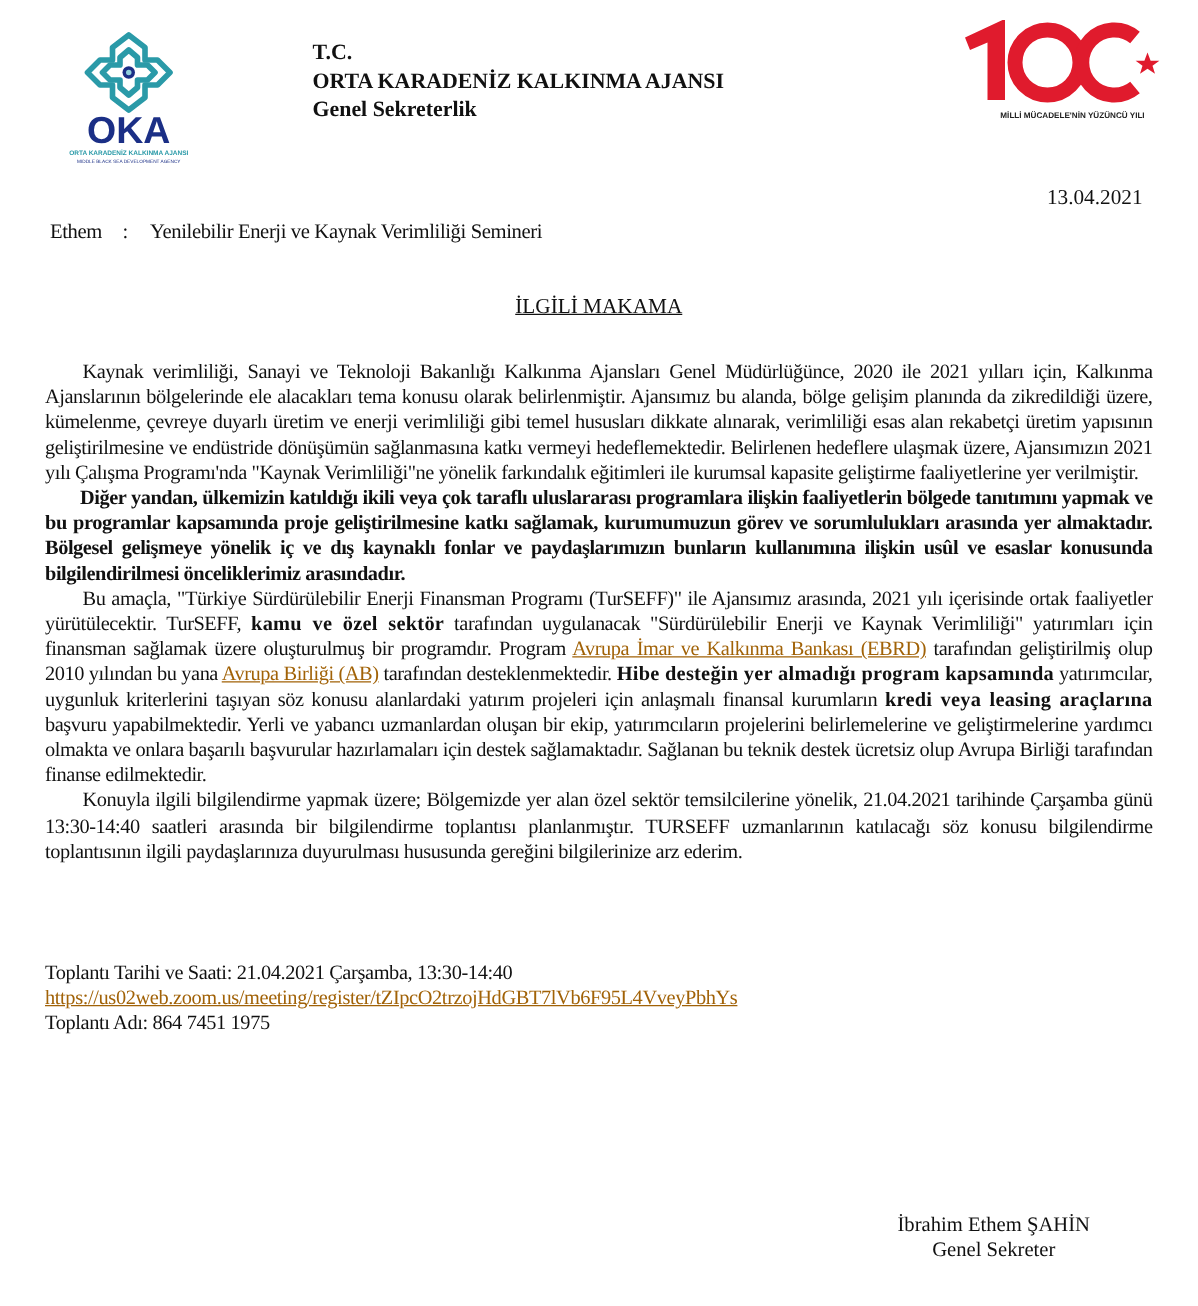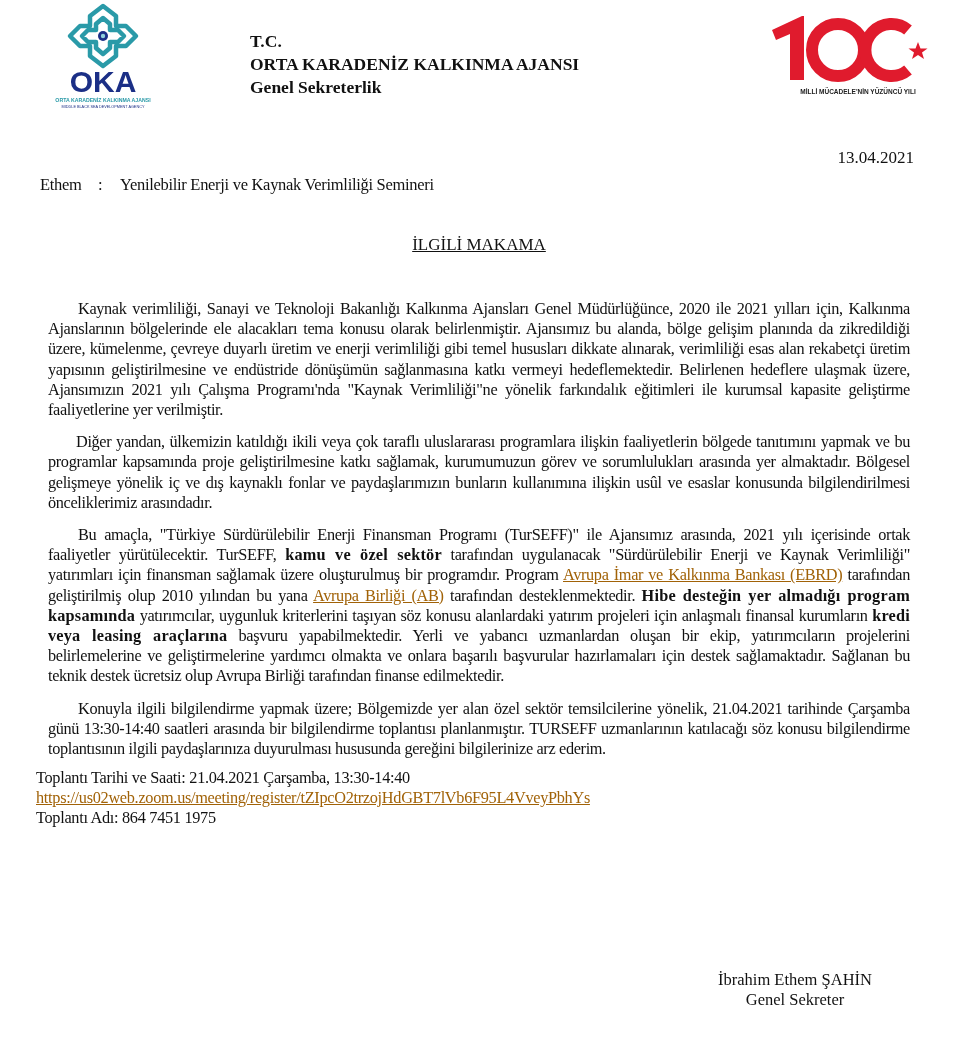--- a/index.html
+++ b/index.html
@@ -1,36 +1,36 @@
 <!DOCTYPE html>
 <html><head>
 <meta charset="utf-8">
 <style>
   html, body { margin: 0; padding: 0; background: #ffffff; }
   body {
     width: 958px; height: 1045px; position: relative; overflow: hidden;
     font-family: "Liberation Serif", serif; color: #111;
   }
-  .logo-oka { position: absolute; left: 48px; top: 2px; width: 110px; height: 108px; text-align: center; }
+  .logo-oka { position: absolute; left: 48px; top: 24px; width: 110px; height: 108px; text-align: center; }
   .logo-100 { position: absolute; left: 768px; top: 8px; width: 180px; height: 90px; }
   .letterhead {
     position: absolute; left: 250px; top: 30px; width: 410px; text-align: left;
     font-weight: bold; font-size: 17.5px; line-height: 23px;
   }
   .date { position: absolute; right: 44px; top: 148px; font-size: 17px; }
   .subject { position: absolute; left: 40px; top: 175px; font-size: 16.5px; letter-spacing: -0.3px; }
   .subject .label { display: inline-block; width: 58px; }
   .subject .colon { display: inline-block; width: 22px; }
   .salutation { position: absolute; left: 0; width: 958px; top: 235px; text-align: center; font-size: 17px; text-decoration: underline; }
   .body {
     position: absolute; left: 36px; top: 287px; width: 886px;
     font-size: 16.3px; line-height: 20.2px; text-align: justify; letter-spacing: -0.35px;
   }
-  .body p { margin: 12px; text-indent: 30px; }
-  .body p.p2 { text-indent: 28px; }
+  .body p { margin: 0; text-indent: 30px; }
+  .body p.p2 { text-indent: 28px; font-weight: bold; }
   .body a, .meeting a { color: #a16207; text-decoration: underline; }
   .body b { font-weight: bold; letter-spacing: 0.2px; }
   .meeting {
     position: absolute; left: 36px; top: 768px; font-size: 16.3px; line-height: 20px; letter-spacing: -0.3px;
   }
   .signature {
     position: absolute; left: 700px; top: 970px; width: 190px; text-align: center;
     font-size: 16.5px; line-height: 20px;
   }
   .tiny { font-family: "Liberation Sans", sans-serif; }

